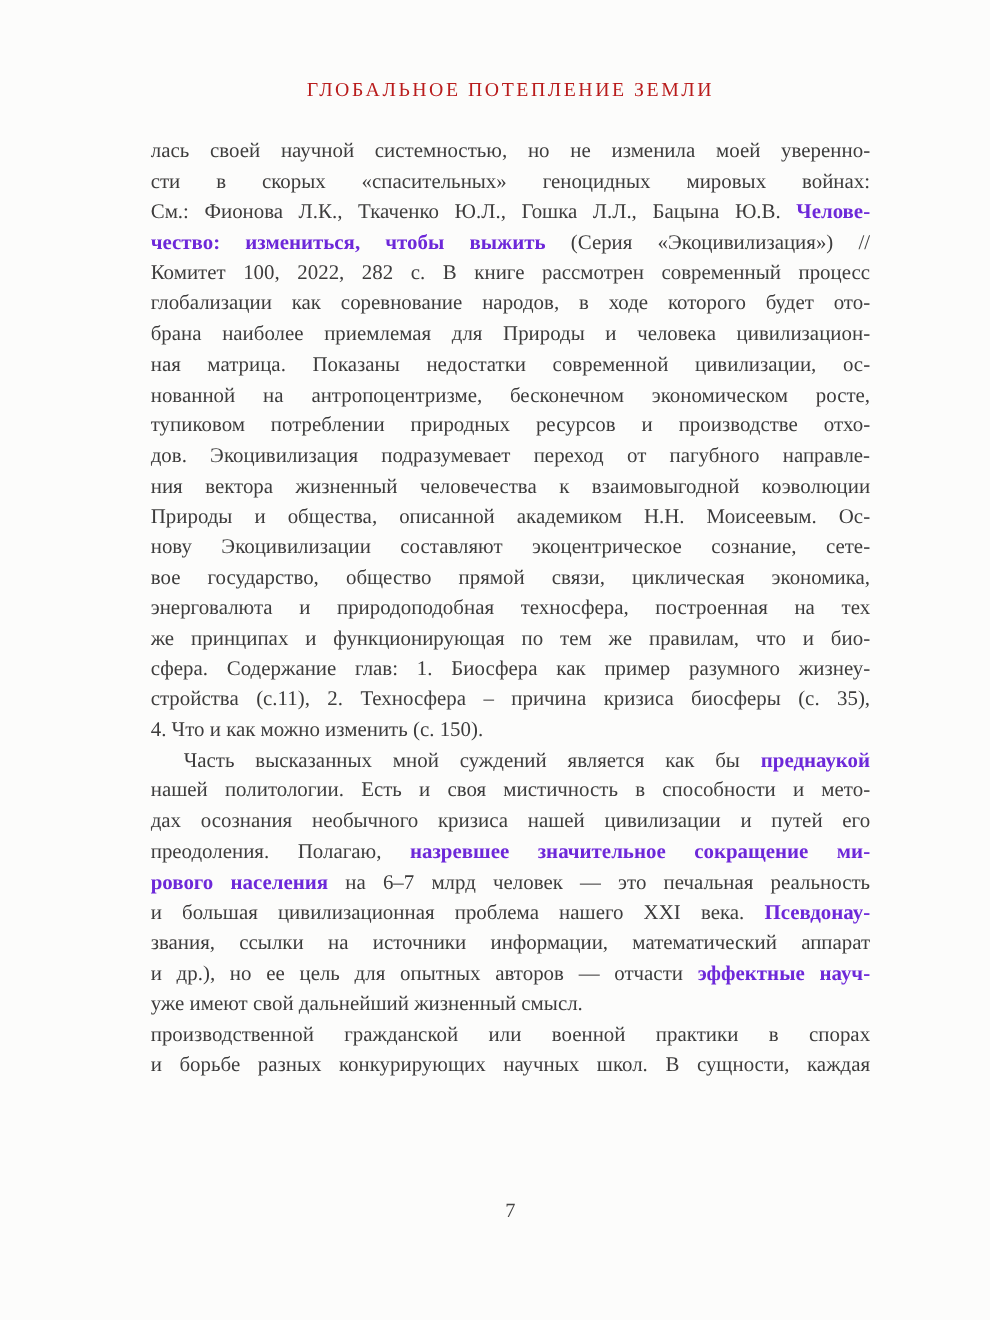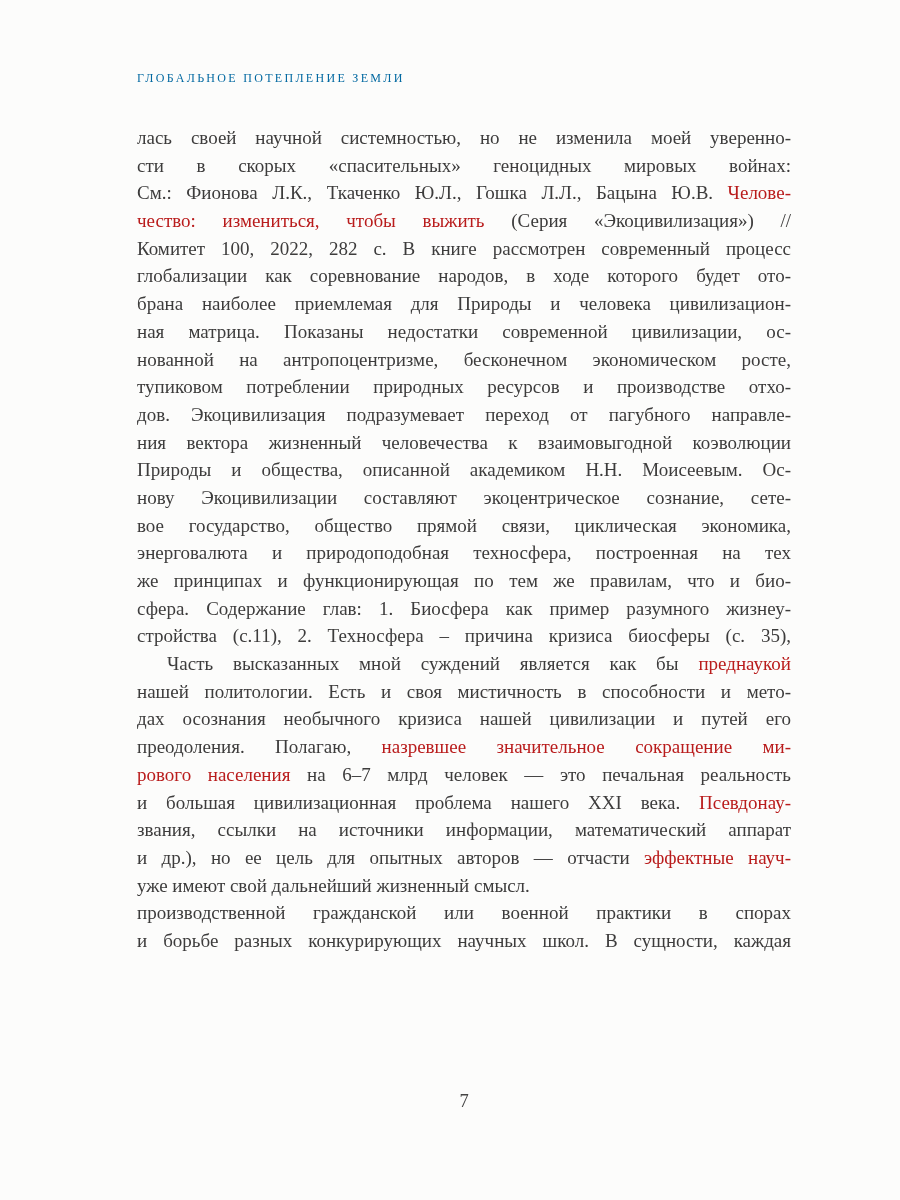--- a/index.html
+++ b/index.html
@@ -17,23 +17,24 @@
   }
   .book-page {
     position: absolute;
     inset: 0;
   }
   .running-header {
     position: absolute;
     top: 71px;
     left: 137px;
     width: 654px;
-    font-size: 12px;
+    text-align: center;
+    font-size: 18px;
     letter-spacing: 2.3px;
-    color: #0369a1;
+    color: #b91c1c;
     white-space: nowrap;
   }
   .text-block {
     position: absolute;
     top: 124px;
     left: 137px;
     width: 654px;
   }
   .line {
     height: 27.7px;
@@ -45,22 +46,22 @@
     overflow: hidden;
   }
   .line.last {
     text-align: left;
     text-align-last: left;
   }
   .line.indent {
     text-indent: 30px;
   }
   .line b {
-    font-weight: normal;
-    color: #b91c1c;
+    font-weight: bold;
+    color: #6d28d9;
   }
   .page-number {
     position: absolute;
     top: 1091px;
     left: 137px;
     width: 654px;
     text-align: center;
     font-size: 18.5px;
     color: #454444;
   }
@@ -84,20 +85,21 @@
       <div class="line"><span>тупиковом потреблении природных ресурсов и производстве отхо-</span></div>
       <div class="line"><span>дов. Экоцивилизация подразумевает переход от пагубного направле-</span></div>
       <div class="line"><span>ния вектора жизненный человечества к взаимовыгодной коэволюции</span></div>
       <div class="line"><span>Природы и общества, описанной академиком Н.Н. Моисеевым. Ос-</span></div>
       <div class="line"><span>нову Экоцивилизации составляют экоцентрическое сознание, сете-</span></div>
       <div class="line"><span>вое государство, общество прямой связи, циклическая экономика,</span></div>
       <div class="line"><span>энерговалюта и природоподобная техносфера, построенная на тех</span></div>
       <div class="line"><span>же принципах и функционирующая по тем же правилам, что и био-</span></div>
       <div class="line"><span>сфера. Содержание глав: 1. Биосфера как пример разумного жизнеу-</span></div>
       <div class="line"><span>стройства (с.11), 2. Техносфера – причина кризиса биосферы (с. 35),</span></div>
+      <div class="line last"><span>4. Что и как можно изменить (с. 150).</span></div>
       <div class="line indent"><span>Часть высказанных мной суждений является как бы </span><b>преднаукой</b></div>
       <div class="line"><span>нашей политологии. Есть и своя мистичность в способности и мето-</span></div>
       <div class="line"><span>дах осознания необычного кризиса нашей цивилизации и путей его</span></div>
       <div class="line"><span>преодоления. Полагаю, </span><b>назревшее значительное сокращение ми-</b></div>
       <div class="line"><b>рового населения</b><span> на 6–7 млрд человек — это печальная реальность</span></div>
       <div class="line"><span>и большая цивилизационная проблема нашего XXI века. </span><b>Псевдонау-</b></div>
       <div class="line"><span>звания, ссылки на источники информации, математический аппарат</span></div>
       <div class="line"><span>и др.), но ее цель для опытных авторов — отчасти </span><b>эффектные науч-</b></div>
       <div class="line last"><span>уже имеют свой дальнейший жизненный смысл.</span></div>
       <div class="line"><span>производственной гражданской или военной практики в спорах</span></div>

